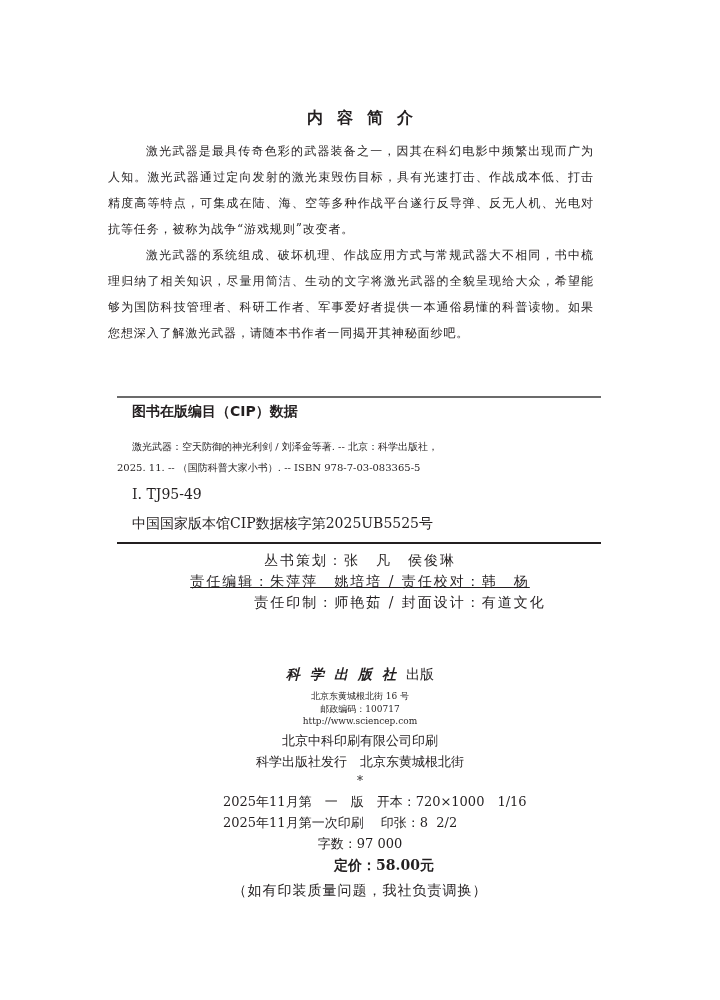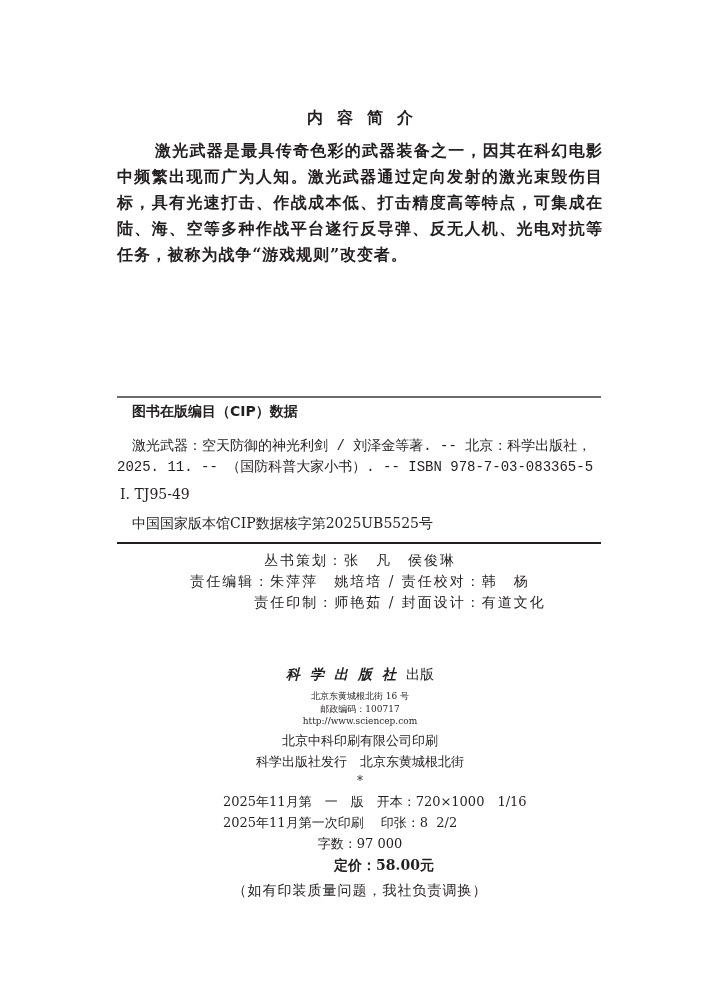--- a/index.html
+++ b/index.html
@@ -9,43 +9,42 @@
       color: #231f20;
     }
     .abs { position: absolute; }
     .center { left: 0; width: 720px; text-align: center; }
 
     .title {
       top: 108px; font-size: 16px; font-weight: bold; letter-spacing: 14px;
       text-indent: 14px; font-family: "DejaVu Sans", sans-serif;
     }
     .intro {
-      left: 117px; width: 486px; top: 138px;
-      font-size: 16px; line-height: 26px; letter-spacing: 0.9px;
+      left: 108px; width: 486px; top: 138px;
+      font-size: 12px; line-height: 26px; letter-spacing: 0.9px;
       text-align: justify;
-      font-weight: bold;
     }
     .intro p { margin: 0; text-indent: 38px; }
 
     .cip-top { left: 117px; width: 484px; top: 396px; height: 0; border-top: 2px solid #6b6b6b; }
     .cip-bottom { left: 117px; width: 484px; top: 542px; height: 0; border-top: 2px solid #231f20; }
     .cip-head {
       left: 132px; top: 403px; font-size: 14px; font-weight: bold;
       font-family: "DejaVu Sans", sans-serif;
     }
     .cip-body {
-      left: 117px; width: 484px; top: 436px; font-size: 14px; line-height: 21px; font-family: Liberation Mono, monospace;
+      left: 117px; width: 484px; top: 436px; font-size: 10px; line-height: 21px;
     }
     .cip-body .l1 { padding-left: 15px; }
-    .cip-class { left: 120px; top: 486px; font-size: 14px; }
+    .cip-class { left: 132px; top: 486px; font-size: 14px; }
     .cip-verify { left: 132px; top: 515px; font-size: 14px; }
 
     .credits { font-size: 14px; line-height: 21px; letter-spacing: 2px; }
     .credits.c1 { top: 550px; }
-    .credits.c2 { top: 571px; }
+    .credits.c2 { top: 571px; text-decoration: underline; }
     .credits.c3 { top: 592px; padding-left: 40px; }
 
     .pub-logo {
       top: 666px; font-size: 14px; font-weight: bold; letter-spacing: 10px;
       font-family: "DejaVu Serif", serif; font-style: italic;
     }
     .pub-logo .plain { font-style: normal; font-weight: normal; letter-spacing: 0; }
     .pub-small { font-size: 9px; line-height: 11px; }
     .pub-addr { top: 691px; }
     .pub-zip { top: 704px; }
@@ -62,20 +61,21 @@
     .price { top: 857px; font-size: 14px; font-weight: bold; margin-left: 24px; }
     .notice { top: 882px; font-size: 14px; letter-spacing: 1px; }
   </style>
 </head>
 <body>
 
 <div class="abs center title">内容简介</div>
 
 <div class="abs intro">
   <p>激光武器是最具传奇色彩的武器装备之一，因其在科幻电影中频繁出现而广为人知。激光武器通过定向发射的激光束毁伤目标，具有光速打击、作战成本低、打击精度高等特点，可集成在陆、海、空等多种作战平台遂行反导弹、反无人机、光电对抗等任务，被称为战争“游戏规则”改变者。</p>
+  <p>激光武器的系统组成、破坏机理、作战应用方式与常规武器大不相同，书中梳理归纳了相关知识，尽量用简洁、生动的文字将激光武器的全貌呈现给大众，希望能够为国防科技管理者、科研工作者、军事爱好者提供一本通俗易懂的科普读物。如果您想深入了解激光武器，请随本书作者一同揭开其神秘面纱吧。</p>
 </div>
 
 <div class="abs cip-top"></div>
 <div class="abs cip-head">图书在版编目（CIP）数据</div>
 <div class="abs cip-body">
   <div class="l1">激光武器：空天防御的神光利剑 / 刘泽金等著. -- 北京：科学出版社，</div>
   <div>2025. 11. -- （国防科普大家小书）. -- ISBN 978-7-03-083365-5</div>
 </div>
 <div class="abs cip-class">Ⅰ. TJ95-49</div>
 <div class="abs cip-verify">中国国家版本馆CIP数据核字第2025UB5525号</div>

